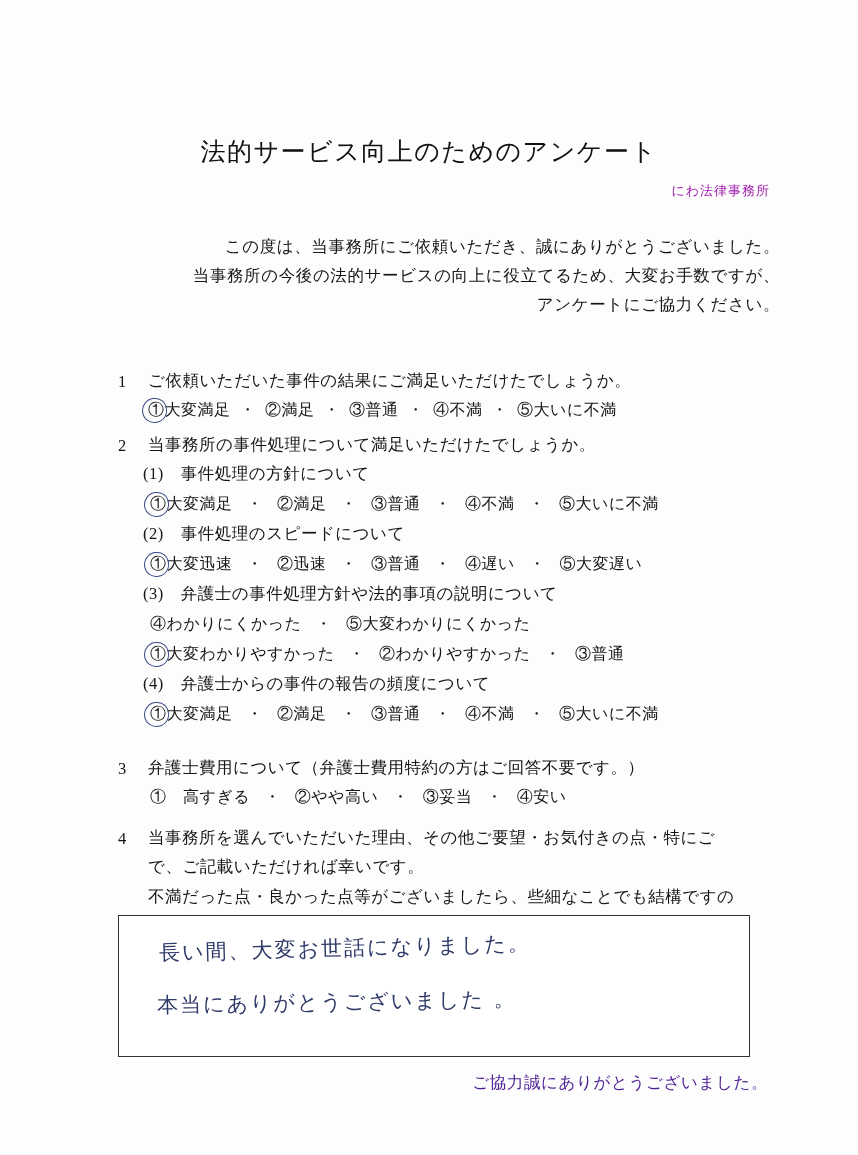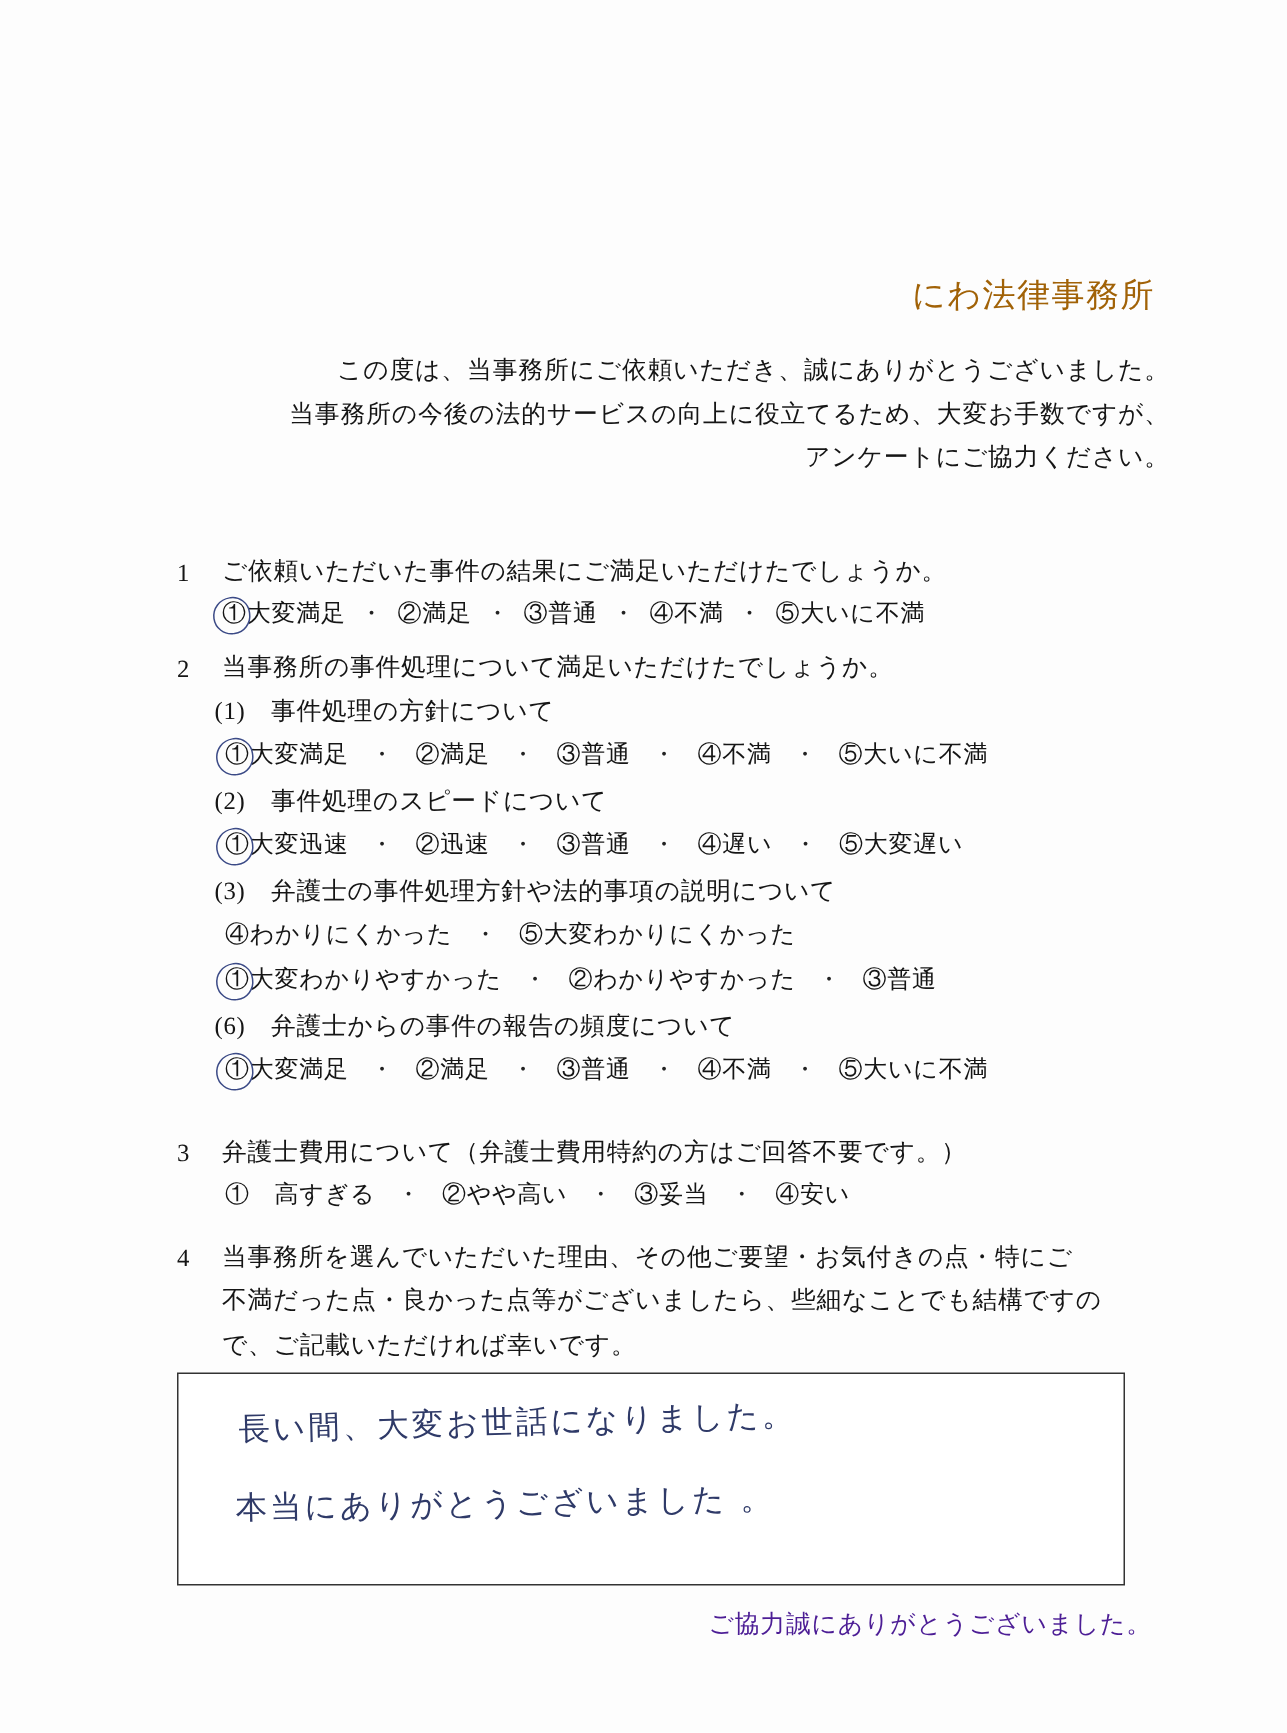--- a/index.html
+++ b/index.html
@@ -28,23 +28,23 @@
     width: 858px;
     text-align: center;
     font-size: 25px;
     letter-spacing: 1.5px;
     font-weight: 500;
     color: #111;
   }
   .firm-name {
     position: absolute;
     right: 88px; top: 182px;
-    font-size: 22px;
+    font-size: 13px;
     letter-spacing: 1px;
-    color: #a16207;
+    color: #a21caf;
   }
   .intro {
     position: absolute;
     left: 120px; top: 232px;
     width: 660px;
     font-size: 16.5px;
     line-height: 29px;
     letter-spacing: 0.6px;
     color: #151515;
     text-align: right;
@@ -141,20 +141,21 @@
     font-size: 16.5px;
     letter-spacing: 0.6px;
     color: #4c1d95;
   }
 </style>
 </head>
 <body>
 
 <div class="page">
 
+  <div class="doc-title">法的サービス向上のためのアンケート</div>
   <div class="firm-name">にわ法律事務所</div>
 
   <div class="intro">
     <p class="ind">この度は、当事務所にご依頼いただき、誠にありがとうございました。</p>
     <p class="ind">当事務所の今後の法的サービスの向上に役立てるため、大変お手数ですが、</p>
     <p class="ind2">アンケートにご協力ください。</p>
   </div>
 
   <div class="qblock" style="top:368px;">
     <div class="q-line">
@@ -183,43 +184,43 @@
     </div>
 
     <div class="sub-label">(3)　弁護士の事件処理方針や法的事項の説明について</div>
     <div class="opts indent2">
       <span class="opt">④わかりにくかった</span><span class="sep wide">・</span><span class="opt">⑤大変わかりにくかった</span>
     </div>
     <div class="opts indent2">
       <span class="opt circled">①大変わかりやすかった</span><span class="sep wide">・</span><span class="opt">②わかりやすかった</span><span class="sep wide">・</span><span class="opt">③普通</span>
     </div>
 
-    <div class="sub-label">(6)　弁護士からの事件の報告の頻度について</div>
+    <div class="sub-label">(4)　弁護士からの事件の報告の頻度について</div>
     <div class="opts indent2">
       <span class="opt circled">①大変満足</span><span class="sep wide">・</span><span class="opt">②満足</span><span class="sep wide">・</span><span class="opt">③普通</span><span class="sep wide">・</span><span class="opt">④不満</span><span class="sep wide">・</span><span class="opt">⑤大いに不満</span>
     </div>
   </div>
 
   <div class="qblock" style="top:755px;">
     <div class="q-line">
       <span class="q-num">3</span>
       <span class="q-text">弁護士費用について（弁護士費用特約の方はご回答不要です。）</span>
     </div>
     <div class="opts indent2">
       <span class="opt">①　高すぎる</span><span class="sep wide">・</span><span class="opt">②やや高い</span><span class="sep wide">・</span><span class="opt">③妥当</span><span class="sep wide">・</span><span class="opt">④安い</span>
     </div>
   </div>
 
   <div class="qblock" style="top:825px;">
     <div class="q-line">
       <span class="q-num">4</span>
       <span class="q-text">当事務所を選んでいただいた理由、その他ご要望・お気付きの点・特にご</span>
     </div>
+    <div class="q4-body">で、ご記載いただければ幸いです。</div>
     <div class="q4-body">不満だった点・良かった点等がございましたら、些細なことでも結構ですの</div>
-    <div class="q4-body">で、ご記載いただければ幸いです。</div>
   </div>
 
   <div class="answer-box">
     <div class="handwriting">
       <div class="hw1">長い間、大変お世話になりました。</div>
       <div class="hw2">本当にありがとうございました 。</div>
     </div>
   </div>
 
   <div class="closing">ご協力誠にありがとうございました。</div>

